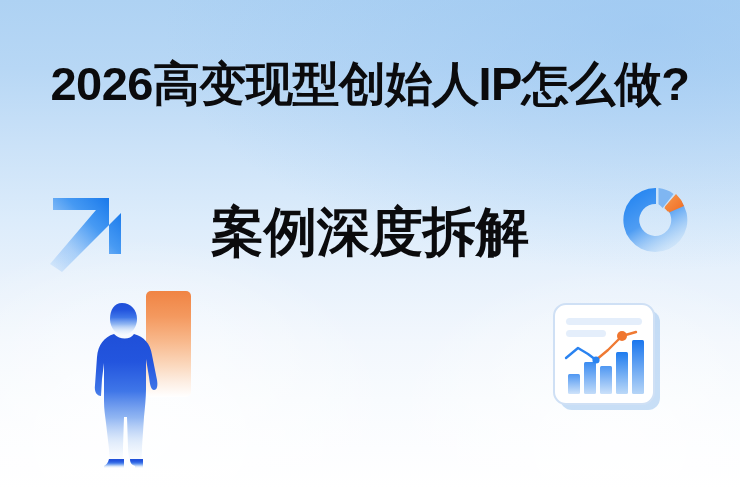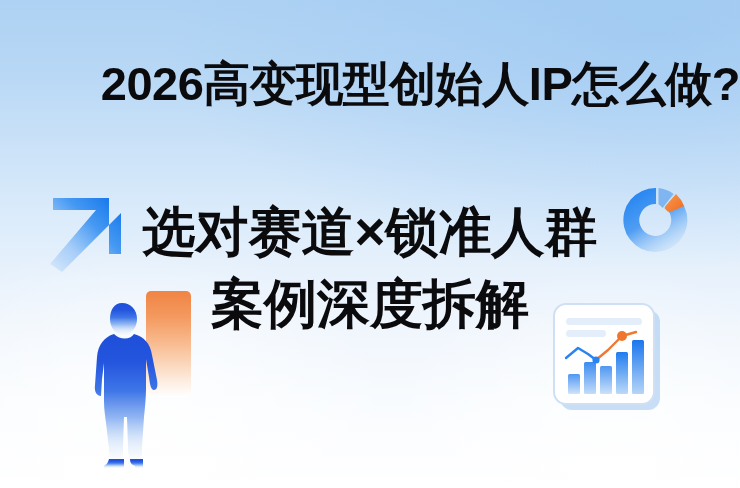--- a/index.html
+++ b/index.html
@@ -54,21 +54,21 @@
     background: radial-gradient(closest-side, rgba(255,255,255,0.75), rgba(255,255,255,0));
     pointer-events: none;
   }
 
   
   .title {
     position: absolute;
     left: 0;
     top: 54px;
     width: 740px;
-    text-align: right;
+    text-align: center;
     color: #0b0b0d;
     font-size: 47px;
     line-height: 60px;
     font-weight: 700;
     letter-spacing: -0.5px;
     white-space: nowrap;
   }
 
   
   .headline {
@@ -180,21 +180,20 @@
       <path d="M36 4 A32 32 0 1 0 60.5 16.2 L48.2 26.6 A16 16 0 1 1 36 20 Z" fill="url(#gDonutMain)"></path>
 
       <path d="M38.5 4.1 A32 32 0 0 1 53.6 9.9 L42.6 24.1 A16 16 0 0 0 38.5 20.2 Z" fill="#7fb6f2"></path>
 
       <path d="M55.6 11.4 A32 32 0 0 1 62.3 18.6 L47.6 27.6 A16 16 0 0 0 44.3 24.0 Z" fill="url(#gDonutOrange)"></path>
       <path d="M56 10 A32 32 0 0 1 64 22 L49 28.5 A16 16 0 0 0 45 22.5 Z" fill="url(#gDonutOrange)"></path>
     </svg>
   </div>
 
   <div class="headline">
-    <span class="ln">选对赛道×锁准人群</span>
     <span class="ln">案例深度拆解</span>
   </div>
 
   <div class="orange-block"></div>
 
   <div class="person-icon">
     <svg viewBox="0 0 96 172" width="96" height="172" aria-hidden="true">
       <defs>
         <linearGradient id="gPerson" x1="0" y1="0" x2="0" y2="1">
           <stop offset="0%" stop-color="#1f4fd8"></stop>

